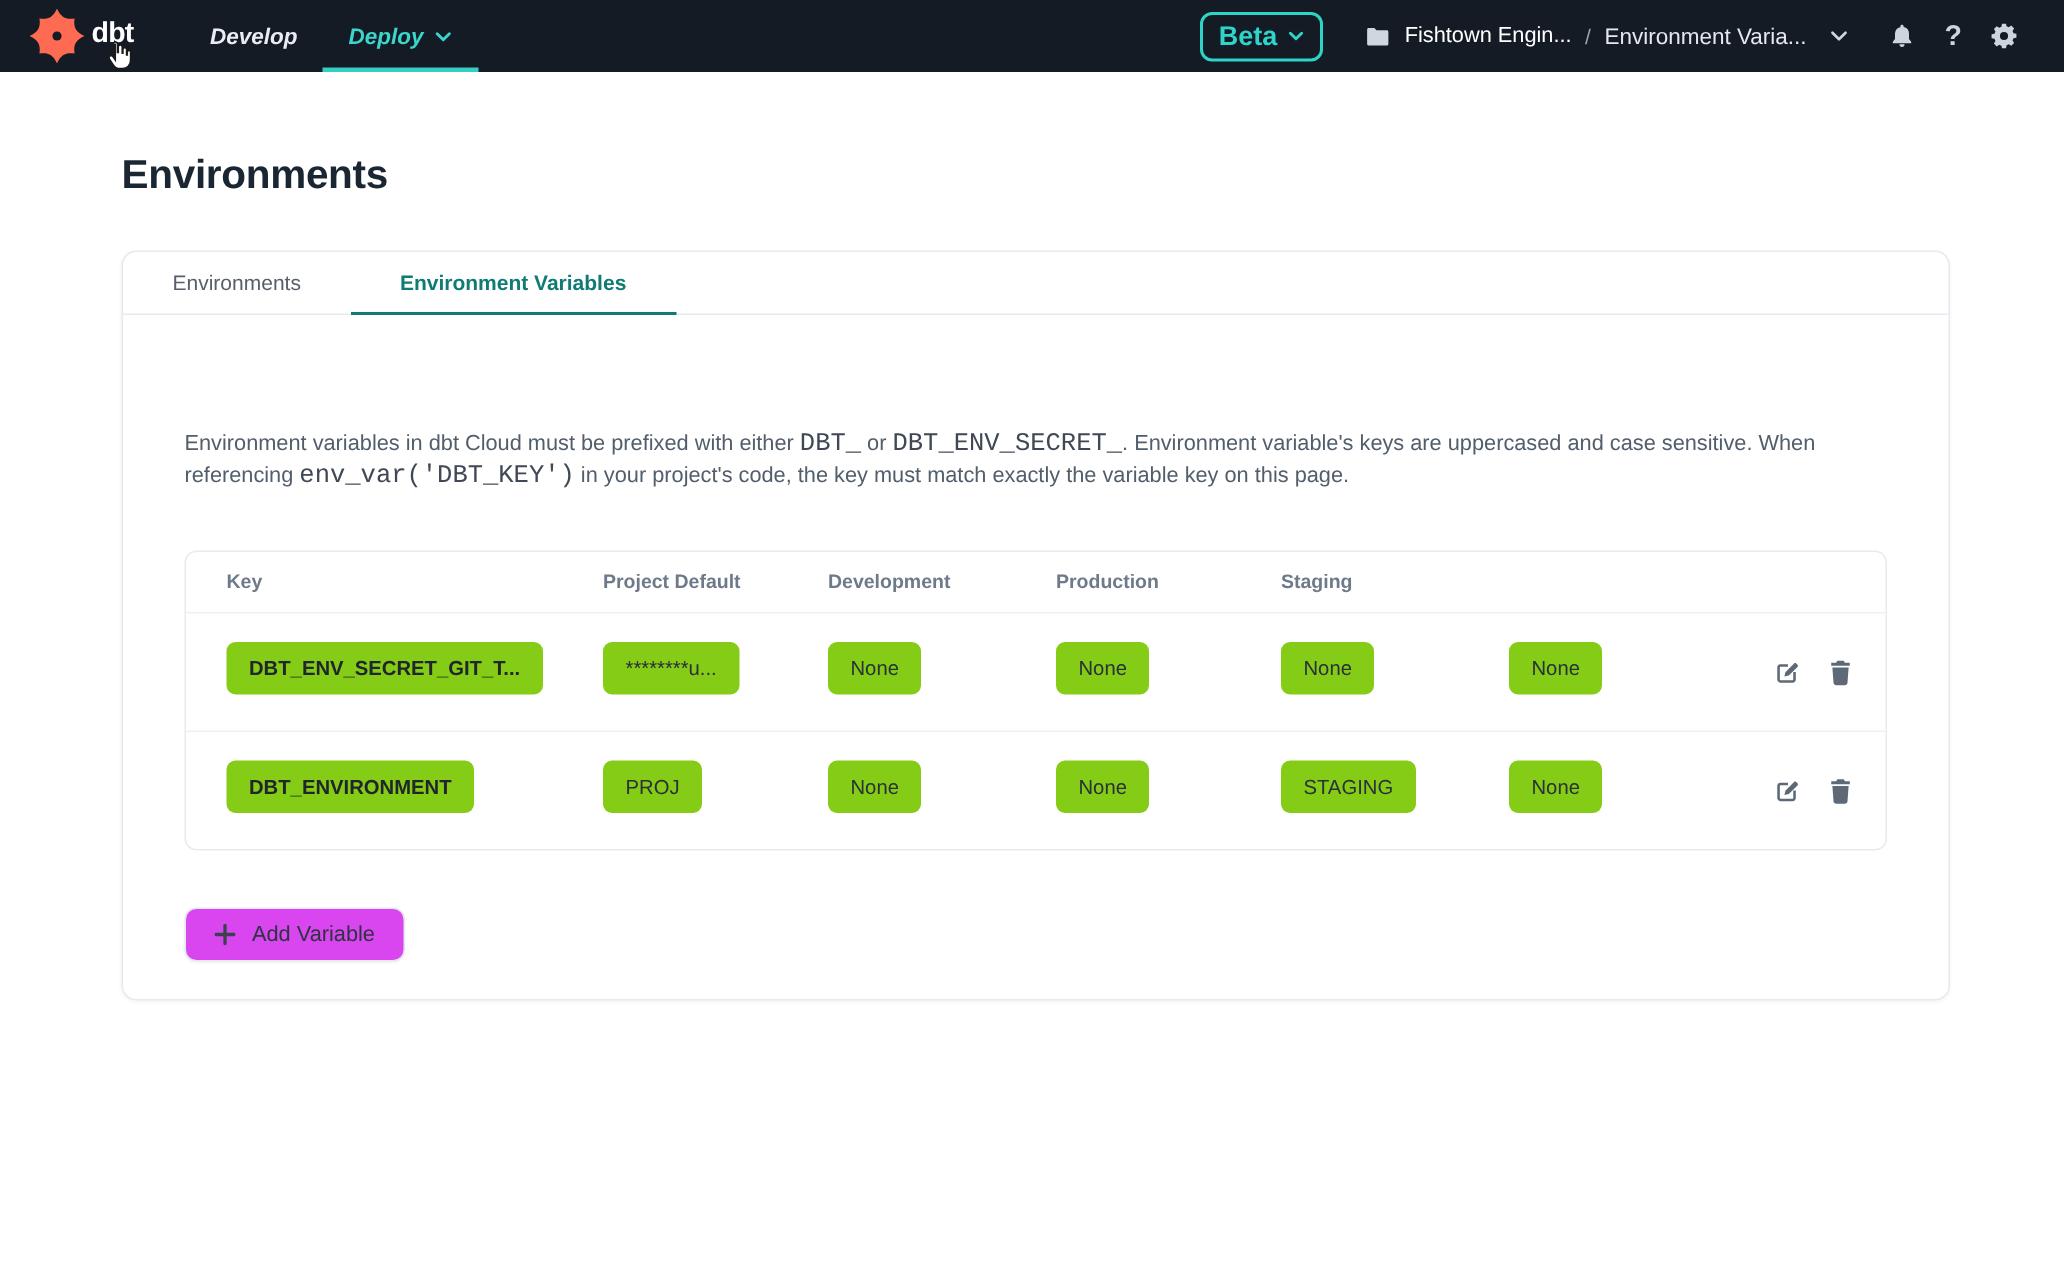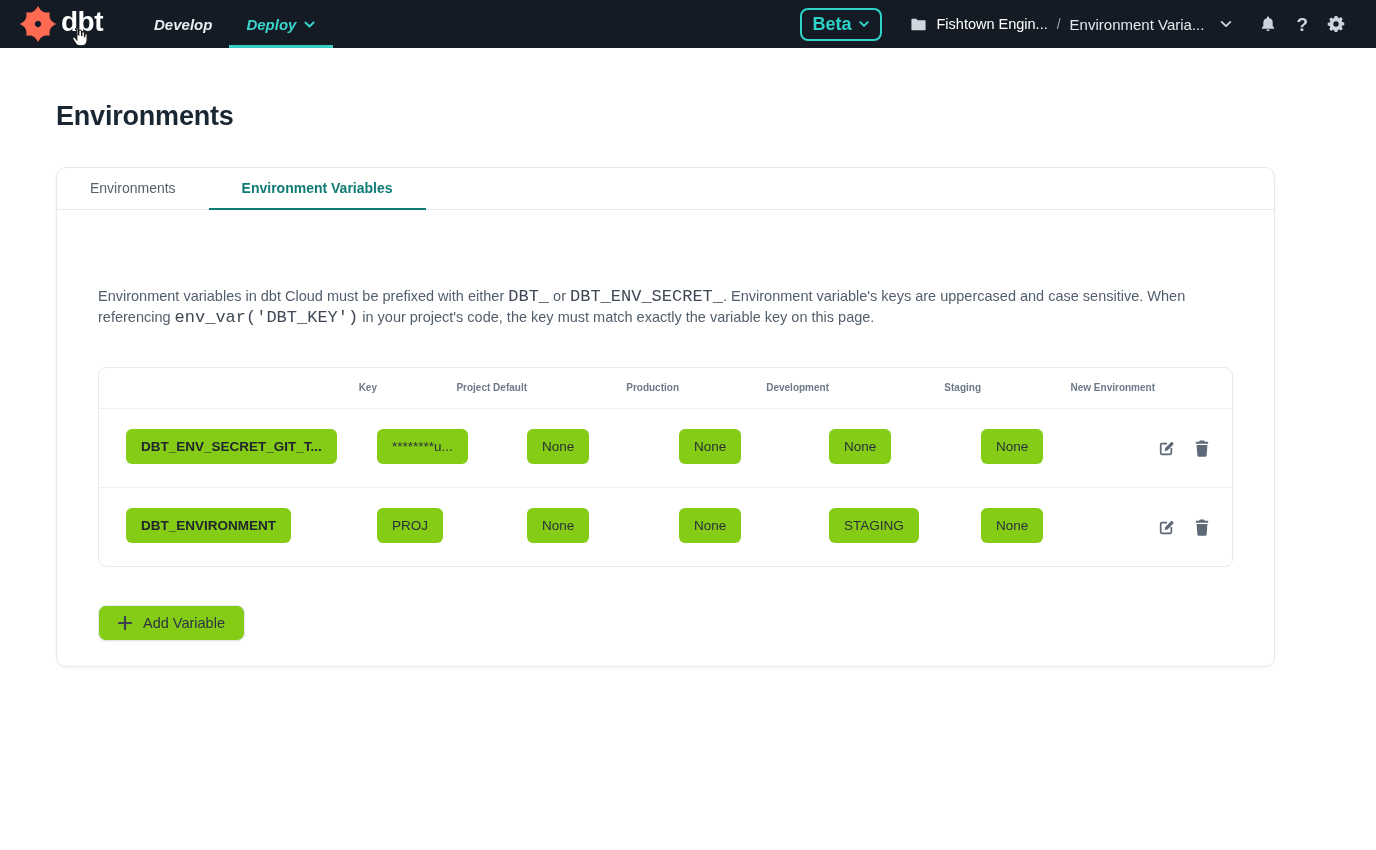--- a/index.html
+++ b/index.html
@@ -3,70 +3,70 @@
 <meta charset="utf-8">
 <style>
   * { margin:0; padding:0; box-sizing:border-box; }
   html,body { width:1376px; height:850px; background:#ffffff;
     font-family:"Liberation Sans","DejaVu Sans",sans-serif; }
 
   
   .navbar { height:48px; background:#141b24; display:flex; align-items:stretch;
     padding:0 31px 0 20px; position:relative; }
   .brand { display:flex; align-items:center; gap:5px; margin-right:34px; position:relative; cursor:pointer; }
-  .brand-text { color:#ffffff; font-weight:700; font-size:28px; letter-spacing:-0.5px; line-height:1; padding-bottom:4px; }
+  .brand-text { color:#ffffff; font-weight:700; font-size:19px; letter-spacing:-0.5px; line-height:1; padding-bottom:4px; }
   .cursor-hand { position:absolute; left:48px; top:26px; width:20px; height:22px; pointer-events:none; }
   .nav-links { display:flex; align-items:stretch;font-style:italic; }
   .nav-link { display:flex; align-items:center; padding:0 17px; font-size:15px; font-weight:700;
     color:#e8edf2; border-bottom:3px solid transparent; border-top:3px solid transparent; cursor:pointer; gap:7px; }
   .nav-link.active { color:#3bd6cb; border-bottom-color:#35cec3; }
   .nav-right { margin-left:auto; display:flex; align-items:center; }
   .beta-badge { display:flex; align-items:center; gap:7px; border:2px solid #2fd4c9; color:#2fd4c9;
     border-radius:8px; padding:4px 10px; font-size:18px; font-weight:700; cursor:pointer; }
   .breadcrumb { display:flex; align-items:center; gap:9px; margin:0 26px 0 28px; cursor:pointer; }
   .crumb-project { color:#ffffff; font-weight:400; font-size:14.5px; }
   .crumb-sep { color:#9aa4af; font-size:14px; }
   .crumb-page { color:#e3e8ee; font-size:15px; }
   .nav-icons { display:flex; align-items:center; gap:19px; }
   .nav-icon { color:#ccd4dc; cursor:pointer; display:flex; align-items:center; }
   .help-glyph { font-size:19px; font-weight:700; color:#ccd4dc; line-height:1; }
 
   
-  .main { padding:53px 79px 0 56px; }
+  .main { padding:53px 79px 0 81px; }
   .page-title { font-size:27px; font-weight:700; color:#1b2633; letter-spacing:-0.2px; }
 
   .card { margin-top:35px; width:1219px; background:#ffffff; border:1px solid #e6e9f0;
     border-radius:10px; box-shadow:0 1px 3px rgba(16,24,40,0.05); }
 
   .tabbar { display:flex; border-bottom:1px solid #e7eaf0; }
   .tab { padding:0 33px; line-height:40px; font-size:14px; color:#57606a; cursor:pointer;
     border-bottom:2px solid transparent; margin-bottom:-1px; }
   .tab.active { color:#0e7b75; font-weight:700; border-bottom-color:#0e7b75; }
 
   .card-content { padding:76px 41px 25px 41px; }
 
   .description { font-size:14.5px; line-height:21px; color:#525e6b; }
   .description .mono { font-family:Liberation Mono, monospace;
     font-size:17px; color:#3f4854; }
 
   
   .var-table { margin-top:39px; border:1px solid #e7eaf0; border-radius:8px; overflow:hidden; }
   .trow { display:grid; grid-template-columns:251px 150px 152px 150px 152px 174px 1fr;
     align-items:center; padding:0 25px 0 27px; }
-  .thead .th { line-height:40px; font-size:10px; font-weight:700; color:#6e7a89;text-align:right; }
+  .thead .th { line-height:40px; font-size:13px; font-weight:700; color:#6e7a89; }
   .row { height:79px; border-top:1px solid #eef1f4; }
   .chip { display:inline-block; background:#84cc16; border-radius:6px; padding:10px 15px;
     font-size:13.5px; color:#2a3138; white-space:nowrap; max-width:100%; overflow:hidden; }
   .chip-key { font-weight:700; color:#21262c; }
   .cell.actions { display:flex; justify-content:flex-end; gap:13px; }
   .icon-btn { background:none; border:none; padding:2px; cursor:pointer; color:#5d6977;
     display:flex; align-items:center; }
 
   .add-btn { margin-top:38px; display:inline-flex; align-items:center; gap:11px;
-    background:#84cc16; border:1px solid #e3e7ee; border-radius:8px; padding:9px 19px;
+    background:#d946ef; border:1px solid #e3e7ee; border-radius:8px; padding:9px 19px;
     font-size:14.5px; color:#2b3440; cursor:pointer; box-shadow:0 1px 2px rgba(16,24,40,0.05);
     font-family:inherit; }
   .plus-icon { color:#39424e; display:flex; align-items:center; }
 </style>
 </head>
 <body>
 
 <div class="navbar">
   <div class="brand">
     <span style="display:flex;">
@@ -152,24 +152,23 @@
       <div class="tab active">Environment Variables</div>
     </div>
 
     <div class="card-content">
       <p class="description"><span>Environment variables in dbt Cloud must be prefixed with either </span><span class="mono">DBT_</span><span> or </span><span class="mono">DBT_ENV_SECRET_</span><span>. Environment variable's keys are uppercased and case sensitive. When referencing </span><span class="mono">env_var('DBT_KEY')</span><span> in your project's code, the key must match exactly the variable key on this page.</span></p>
 
       <div class="var-table">
         <div class="trow thead">
             <div class="cell th">Key</div>
             <div class="cell th">Project Default</div>
+            <div class="cell th">Development</div>
             <div class="cell th">Production</div>
-            <div class="cell th">Development</div>
             <div class="cell th">Staging</div>
-            <div class="cell th">New Environment</div>
             <div class="cell th"></div>
           </div>
         <div>
   <div class="trow row">
     <div class="cell"><span class="chip chip-key">DBT_ENV_SECRET_GIT_T...</span></div>
     <div class="cell"><span class="chip">********u...</span></div>
     <div class="cell"><span class="chip">None</span></div>
     <div class="cell"><span class="chip">None</span></div>
     <div class="cell"><span class="chip">None</span></div>
     <div class="cell"><span class="chip">None</span></div>

